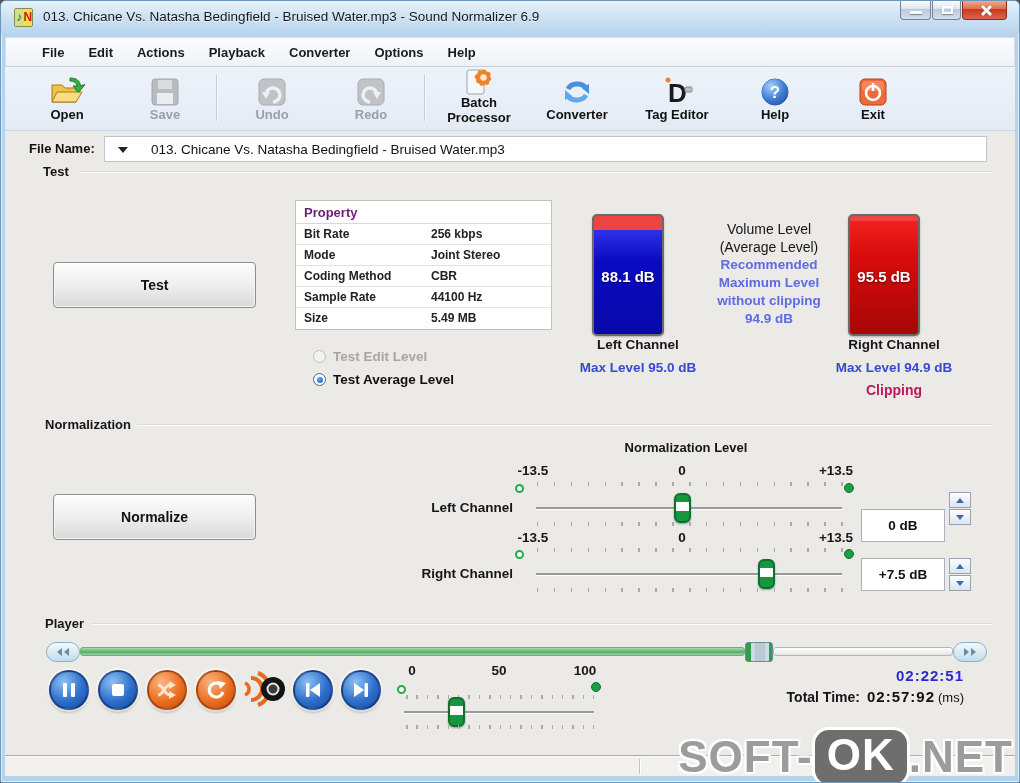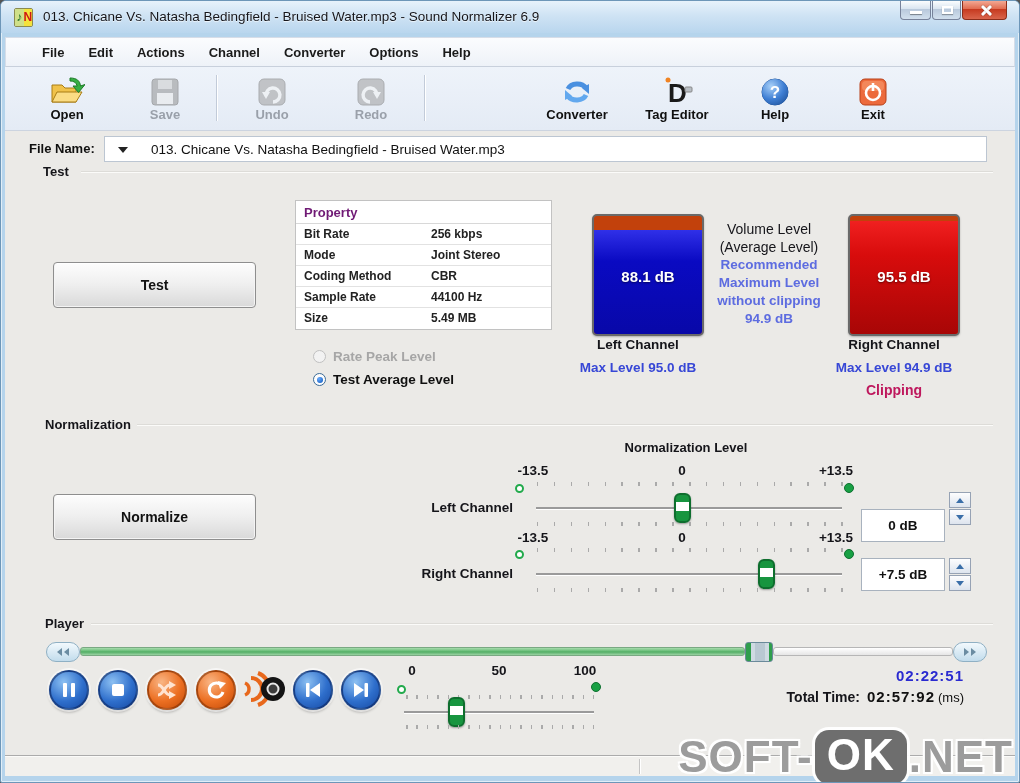--- a/index.html
+++ b/index.html
@@ -70,22 +70,22 @@
   
   .radio-row { position:absolute; display:flex; align-items:center; }
   .radio { width:13px; height:13px; border-radius:50%; border:1px solid #8aa0b4; background:#fdfdfd; position:relative; }
   .radio.disabled { border-color:#c0c0c0; background:#f2f2f2; }
   .radio.checked { border-color:#3a6a96; }
   .radio.checked::after { content:""; position:absolute; left:2.5px; top:2.5px; width:6px; height:6px; border-radius:50%;
                           background:radial-gradient(circle at 35% 30%, #66aaff, #0c56b8); }
   .radio-label { margin-left:7px; font-size:13.5px; font-weight:bold; }
   .radio-label.off { color:#a6a6a6; } .radio-label.on { color:#101010; }
   
-  .meter { position:absolute; width:112px; height:122px; border:2px solid #6a6a6a; border-radius:5px;
-           background:#c2410c; overflow:hidden; box-shadow:0 1px 2px rgba(0,0,0,.25); }
+  .meter { position:absolute; width:72px; height:122px; border:2px solid #6a6a6a; border-radius:5px;
+           background:#ef4444; overflow:hidden; box-shadow:0 1px 2px rgba(0,0,0,.25); }
   .meter-fill { position:absolute; left:0; right:0; bottom:0; }
   .fill-blue { height:88%; background:linear-gradient(#3030e8, #0a0ac2 30%, #0808a8); }
   .fill-red  { height:96%; background:linear-gradient(#f02020, #d80c0c 30%, #a80606); }
   .meter-value { position:absolute; left:0; right:0; top:44%; text-align:center; color:#fff; font-size:15px;
                  font-weight:bold; text-shadow:0 1px 2px rgba(0,0,0,.5); }
   .chan-label { position:absolute; width:160px; text-align:center; font-size:13.5px; font-weight:bold; color:#15151a; }
   .max-label  { position:absolute; width:200px; text-align:center; font-size:13.5px; font-weight:bold; color:#3747d6; }
   .clip-label { position:absolute; width:160px; text-align:center; font-size:14px; font-weight:bold; color:#be185d; }
   .vol-info { position:absolute; left:688px; top:219px; width:160px; text-align:center; line-height:18px; }
   .vol-info .black { font-size:14px; color:#15151a; }
@@ -163,21 +163,21 @@
       <div class="winbtn close">
           <div class="glyph-close"></div>
         </div>
     </div>
   </div>
 
   <div class="menubar">
     <span class="menu-item">File</span>
     <span class="menu-item">Edit</span>
     <span class="menu-item">Actions</span>
-    <span class="menu-item">Channel</span>
+    <span class="menu-item">Playback</span>
     <span class="menu-item">Converter</span>
     <span class="menu-item">Options</span>
     <span class="menu-item">Help</span>
   </div>
 
   <div class="toolbar">
     <div class="tb-item disabled" style="left:112px">
       <div class="tb-icon">
         <svg width="30" height="30" viewBox="0 0 30 30">
           <rect x="2" y="2" width="26" height="26" rx="3" fill="#8e9296" stroke="#6a6e72"></rect>
@@ -212,20 +212,32 @@
       <div class="tb-icon">
         <svg width="30" height="30" viewBox="0 0 30 30">
           <rect x="2" y="2" width="26" height="26" rx="5" fill="#9aa0a6" stroke="#70767c"></rect>
           <path d="M21 19 a7 7 0 1 0 -7 6" fill="none" stroke="#f2f2f2" stroke-width="3.4"></path>
           <polygon points="25,15 17,15 21,22" fill="#f2f2f2"></polygon>
         </svg>
       </div>
       <div class="tb-label">Redo</div>
     </div>
     <div class="tb-sep" style="left:419px"></div>
+    <div class="tb-item" style="left:426px">
+      <div class="tb-icon" style="height:24px">
+        <svg width="34" height="26" viewBox="0 0 34 26">
+          <rect x="5" y="1" width="17" height="24" rx="2" fill="#f6f8fa" stroke="#9aa4ae"></rect>
+          <rect x="15" y="2" width="13" height="13" rx="2" transform="rotate(10 21 8)" fill="#f08322"></rect>
+          <rect x="15" y="2" width="13" height="13" rx="2" transform="rotate(55 21 8)" fill="#f08322"></rect>
+          <circle cx="21.5" cy="8.5" r="3.2" fill="#ffe9d4"></circle>
+        </svg>
+      </div>
+      <div class="tb-label">Batch</div>
+      <div class="tb-label">Processor</div>
+    </div>
     <div class="tb-item" style="left:524px">
       <div class="tb-icon">
         <svg width="34" height="30" viewBox="0 0 34 30">
           <path d="M8 12 a10 8 0 0 1 18 -1" fill="none" stroke="#4a90e0" stroke-width="5"></path>
           <polygon points="29,7 29,17 22,11" fill="#4a90e0"></polygon>
           <path d="M26 18 a10 8 0 0 1 -18 1" fill="none" stroke="#62a8ee" stroke-width="5"></path>
           <polygon points="5,23 5,13 12,19" fill="#62a8ee"></polygon>
         </svg>
       </div>
       <div class="tb-label">Converter</div>
@@ -302,21 +314,21 @@
       <span class="prop-value">44100 Hz</span>
     </div>
     <div class="prop-row">
       <span class="prop-label">Size</span>
       <span class="prop-value">5.49 MB</span>
     </div>
   </div>
 
   <div class="radio-row" style="left:312px; top:348px;">
     <div class="radio disabled"></div>
-    <div class="radio-label off">Rate Peak Level</div>
+    <div class="radio-label off">Test Edit Level</div>
   </div>
   <div class="radio-row" style="left:312px; top:371px;">
     <div class="radio checked"></div>
     <div class="radio-label on">Test Average Level</div>
   </div>
 
   <div class="meter" style="left:591px; top:213px;">
     <div class="meter-fill fill-blue"></div>
     <div class="meter-value">88.1 dB</div>
   </div>

